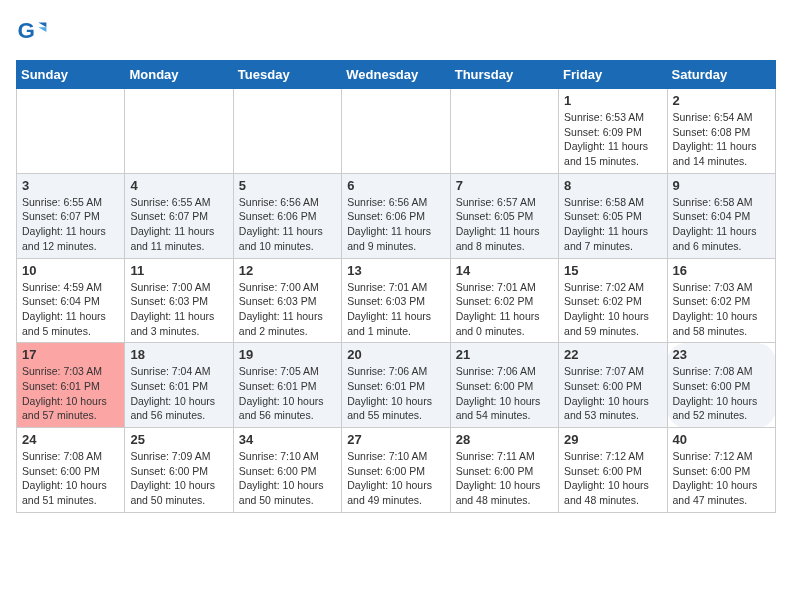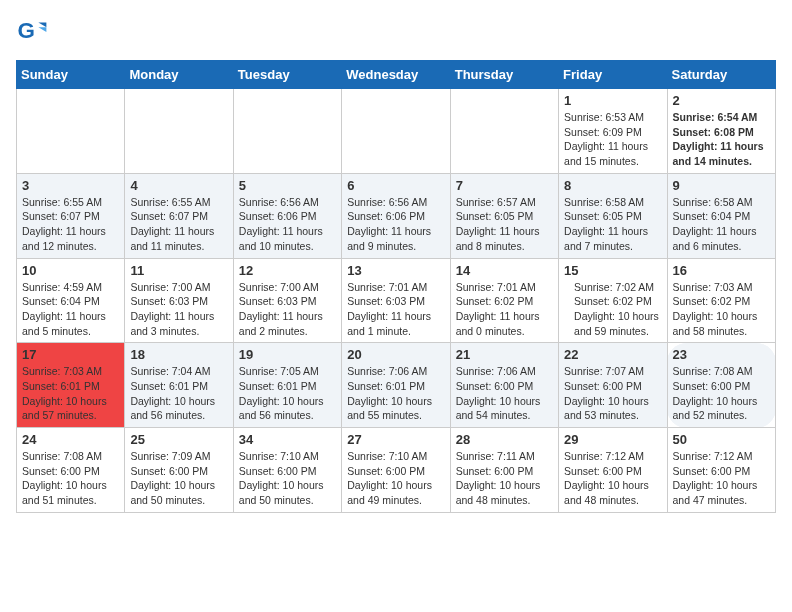--- a/index.html
+++ b/index.html
@@ -121,21 +121,21 @@
         <td class="empty-cell" style="background: rgb(255, 255, 255);"></td>
         <td class="empty-cell" style="background: rgb(255, 255, 255);"></td>
         <td>
           <span class="day-number">1</span>
           <div class="day-info" style="white-space: pre-line;">Sunrise: 6:53 AM
 Sunset: 6:09 PM
 Daylight: 11 hours and 15 minutes.</div>
         </td>
         <td>
           <span class="day-number">2</span>
-          <div class="day-info" style="white-space: pre-line; font-weight: bold;">Sunrise: 6:54 AM
+          <div class="day-info" style="white-space: pre-line;">Sunrise: 6:54 AM
 Sunset: 6:08 PM
 Daylight: 11 hours and 14 minutes.</div>
         </td>
       </tr>
       <tr style="background: rgb(240, 244, 248);">
         <td style="background: rgb(240, 244, 248);">
           <span class="day-number">3</span>
           <div class="day-info" style="white-space: pre-line;">Sunrise: 6:55 AM
 Sunset: 6:07 PM
 Daylight: 11 hours and 12 minutes.</div>
@@ -203,33 +203,33 @@
 Daylight: 11 hours and 1 minute.</div>
         </td>
         <td>
           <span class="day-number">14</span>
           <div class="day-info" style="white-space: pre-line;">Sunrise: 7:01 AM
 Sunset: 6:02 PM
 Daylight: 11 hours and 0 minutes.</div>
         </td>
         <td>
           <span class="day-number">15</span>
-          <div class="day-info" style="white-space: pre-line; margin-left: 10px;">Sunrise: 7:02 AM
+          <div class="day-info" style="white-space: pre-line;">Sunrise: 7:02 AM
 Sunset: 6:02 PM
 Daylight: 10 hours and 59 minutes.</div>
         </td>
         <td>
           <span class="day-number">16</span>
           <div class="day-info" style="white-space: pre-line;">Sunrise: 7:03 AM
 Sunset: 6:02 PM
 Daylight: 10 hours and 58 minutes.</div>
         </td>
       </tr>
       <tr style="background: rgb(240, 244, 248);">
-        <td style="background: #ef4444;">
+        <td style="background: #fca5a5;">
           <span class="day-number">17</span>
           <div class="day-info" style="white-space: pre-line;">Sunrise: 7:03 AM
 Sunset: 6:01 PM
 Daylight: 10 hours and 57 minutes.</div>
         </td>
         <td style="background: rgb(240, 244, 248);">
           <span class="day-number">18</span>
           <div class="day-info" style="white-space: pre-line;">Sunrise: 7:04 AM
 Sunset: 6:01 PM
 Daylight: 10 hours and 56 minutes.</div>
@@ -296,20 +296,20 @@
 Sunset: 6:00 PM
 Daylight: 10 hours and 48 minutes.</div>
         </td>
         <td>
           <span class="day-number">29</span>
           <div class="day-info" style="white-space: pre-line;">Sunrise: 7:12 AM
 Sunset: 6:00 PM
 Daylight: 10 hours and 48 minutes.</div>
         </td>
         <td>
-          <span class="day-number">50</span>
+          <span class="day-number">40</span>
           <div class="day-info" style="white-space: pre-line;">Sunrise: 7:12 AM
 Sunset: 6:00 PM
 Daylight: 10 hours and 47 minutes.</div>
         </td>
       </tr>
     </tbody>
 </table>
 
 </body></html>

